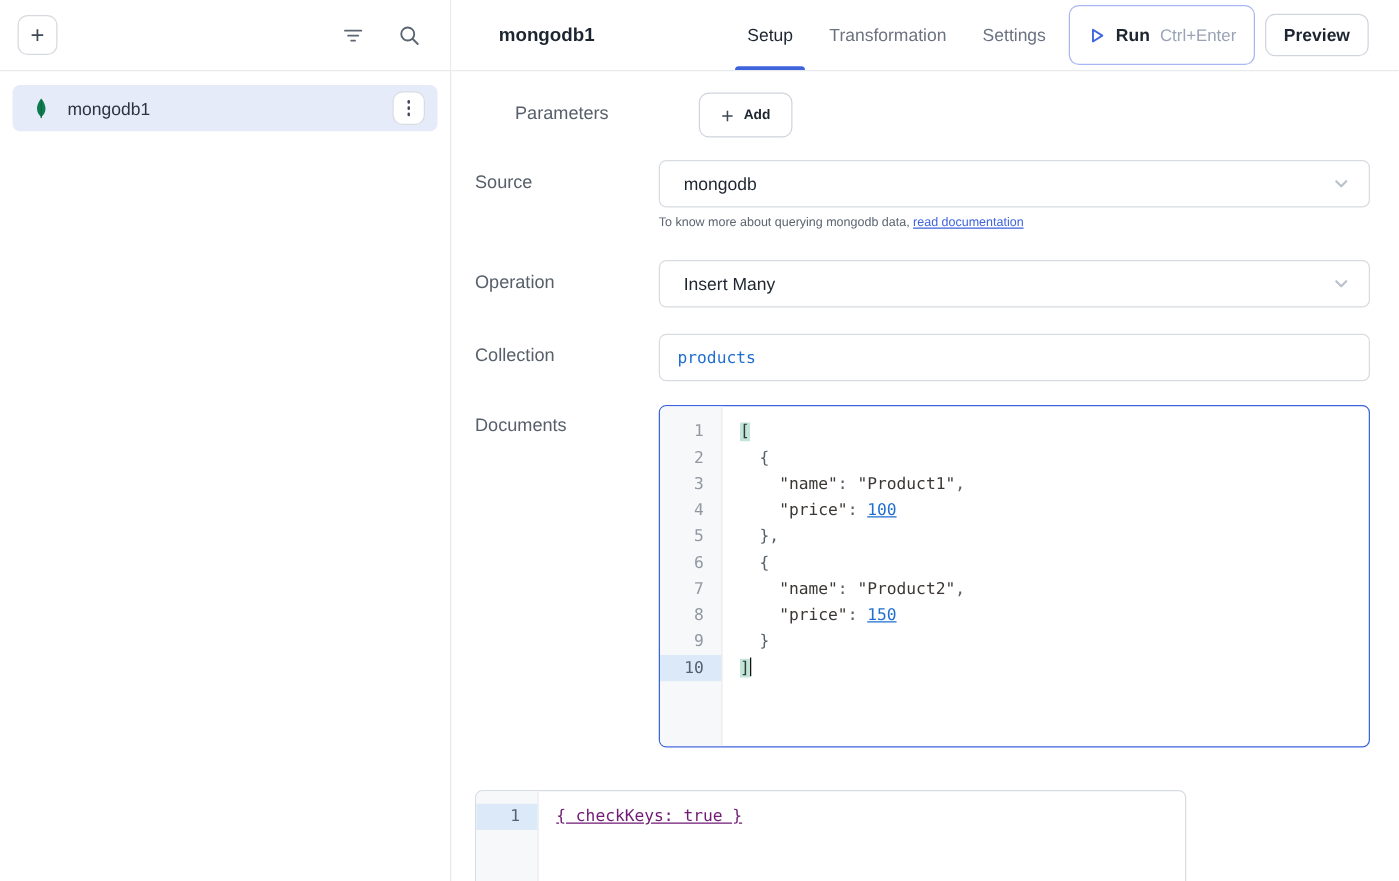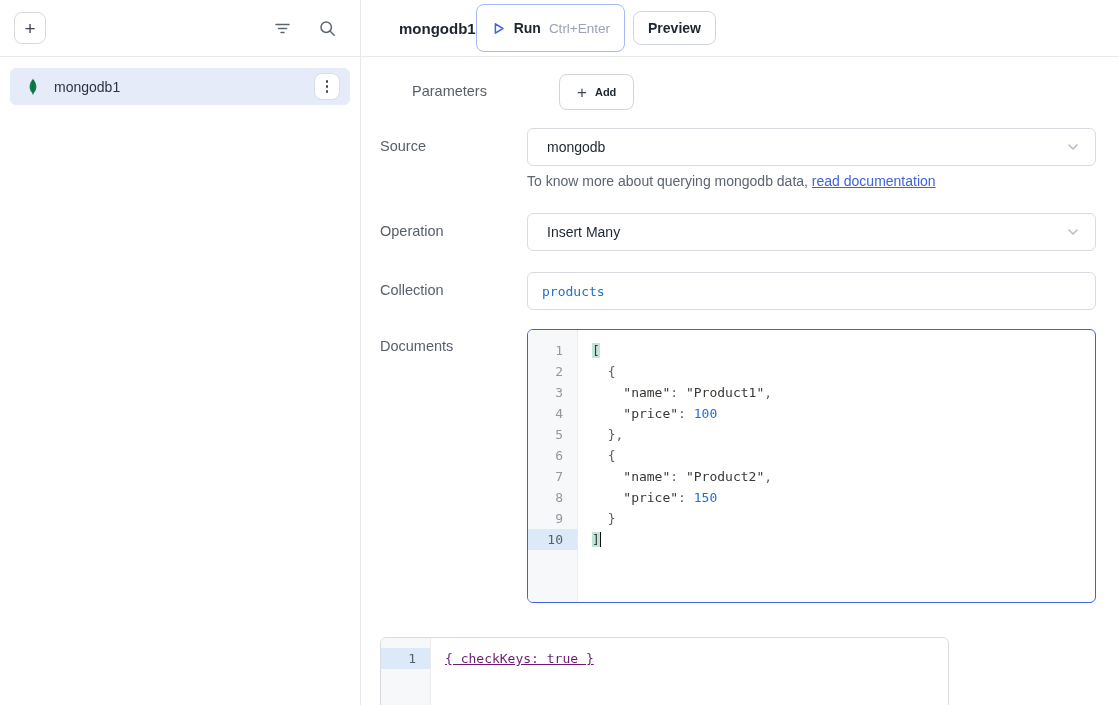--- a/index.html
+++ b/index.html
@@ -45,39 +45,39 @@
   .row-parameters { margin-bottom: 18px; margin-left: 32px; }
   .add-btn { display: inline-flex; align-items: center; gap: 8px; height: 36px; padding: 0 17px; background: #fff; border: 1px solid #d0d5dd; border-radius: 8px; cursor: pointer; }
   .add-btn .plus { font-size: 17px; color: #3f4854; font-weight: 400; line-height: 1; }
   .add-btn .add-label { font-size: 11px; font-weight: 700; color: #1c2530; }
 
   .select-box { position: relative; height: 38px; background: #fff; border: 1px solid #d8dce0; border-radius: 6px; display: flex; align-items: center; padding: 0 36px 0 19px; cursor: pointer; }
   .select-value { font-size: 14px; color: #1c2530; }
   .select-chevron { position: absolute; right: 14px; top: 50%; transform: translateY(-50%); display: flex; }
 
   .row-source { margin-bottom: 24px; }
-  .helper-text { margin-top: 7px; font-size: 14px; color: #5b6470; }
+  .helper-text { margin-top: 7px; font-size: 10px; color: #5b6470; }
   .helper-text a { color: #3e63dd; text-decoration: underline; cursor: pointer; }
 
   .row-operation { margin-bottom: 21px; }
 
   .row-collection { margin-bottom: 19px; }
   .code-input { height: 38px; background: #fff; border: 1px solid #d8dce0; border-radius: 6px; display: flex; align-items: center; padding: 0 14px; font-family: "DejaVu Sans Mono", monospace; font-size: 13px; color: #1f6fd0; cursor: text; }
 
   .row-documents { margin-bottom: 34px; }
   .code-editor { display: flex; background: #fff; border: 1px solid #d8dce0; border-radius: 6px; overflow: hidden; font-family: "DejaVu Sans Mono", monospace; font-size: 13px; line-height: 21px; cursor: text; }
   .code-editor.focused { border: 1.5px solid #3e63dd; }
   .editor-gutter { width: 50px; flex: 0 0 50px; background: #f7f8f9; border-right: 1px solid #ececee; padding-top: 10px; text-align: right; }
   .gutter-line { height: 21px; padding-right: 14px; color: #9098a3; }
   .gutter-line.active { background: #dbe9f8; color: #52606f; }
   .editor-code { flex: 1; padding: 10px 0 0 14px; }
   .code-line { height: 21px; white-space: pre; }
   .tk-punct { color: #56606b; }
   .tk-string { color: #3b3734; }
-  .tk-number { color: #1f6fd0; }
+  .tk-number { color: #1f6fd0; text-decoration: underline; }
   .tk-bracket-match { color: #2d3b45; background: #c2e5d6; }
   .tk-cursor { display: inline-block; width: 1.5px; height: 15px; background: #111; vertical-align: -3px; }
   .documents-editor { height: 274px; }
 
   .options-editor { height: 120px; }
   .editor-placeholder { color: #701a75; text-decoration: underline; }
 </style>
 </head>
 <body>
 
@@ -119,20 +119,25 @@
             <i></i>
         </button>
       </div>
     </div>
   </aside>
 
   <main class="main">
 
     <div class="main-header">
       <span class="query-title">mongodb1</span>
+      <nav class="tabs">
+        <div class="tab active">Setup</div>
+        <div class="tab">Transformation</div>
+        <div class="tab">Settings</div>
+      </nav>
       <button class="run-btn">
         <span style="display:flex;">
           <svg width="15" height="15" viewBox="0 0 24 24" fill="none">
             <path d="M7 4.5 L19 12 L7 19.5 Z" stroke="#4164e1" stroke-width="2.4" stroke-linejoin="round" fill="none"></path>
           </svg>
         </span>
         <span class="run-label">Run</span>
         <span class="run-shortcut">Ctrl+Enter</span>
       </button>
       <button class="preview-btn">Preview</button>

